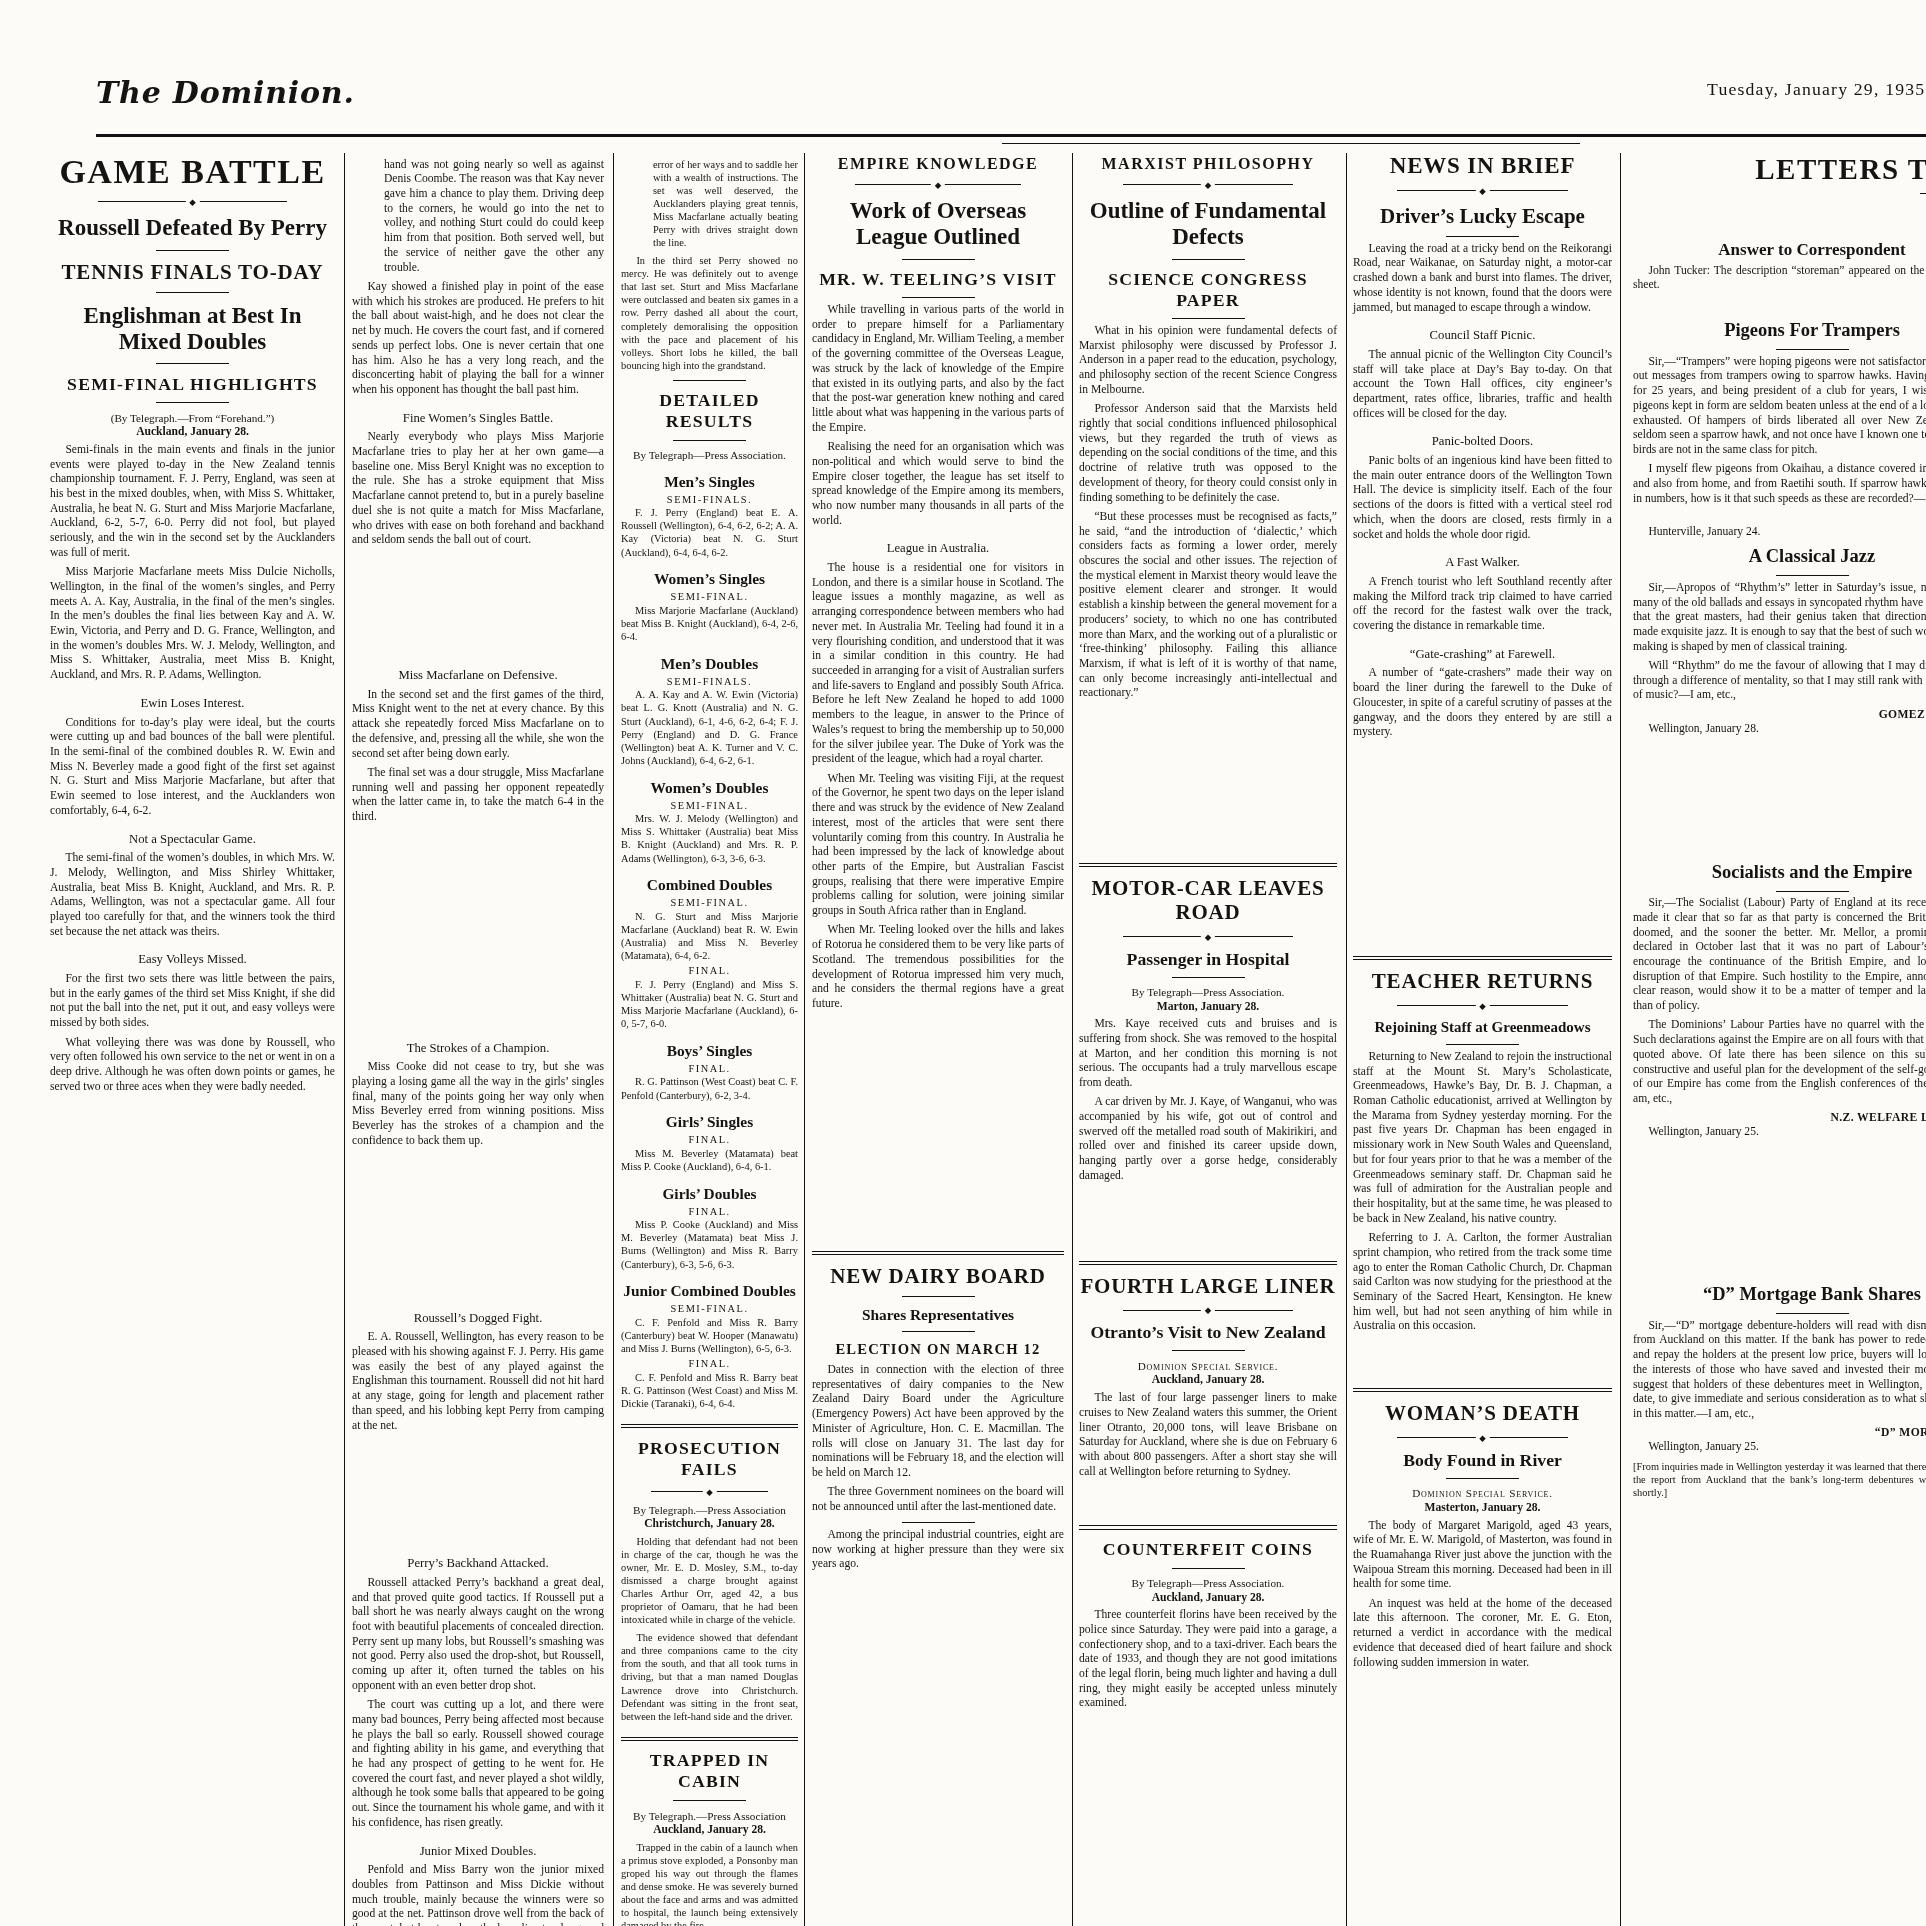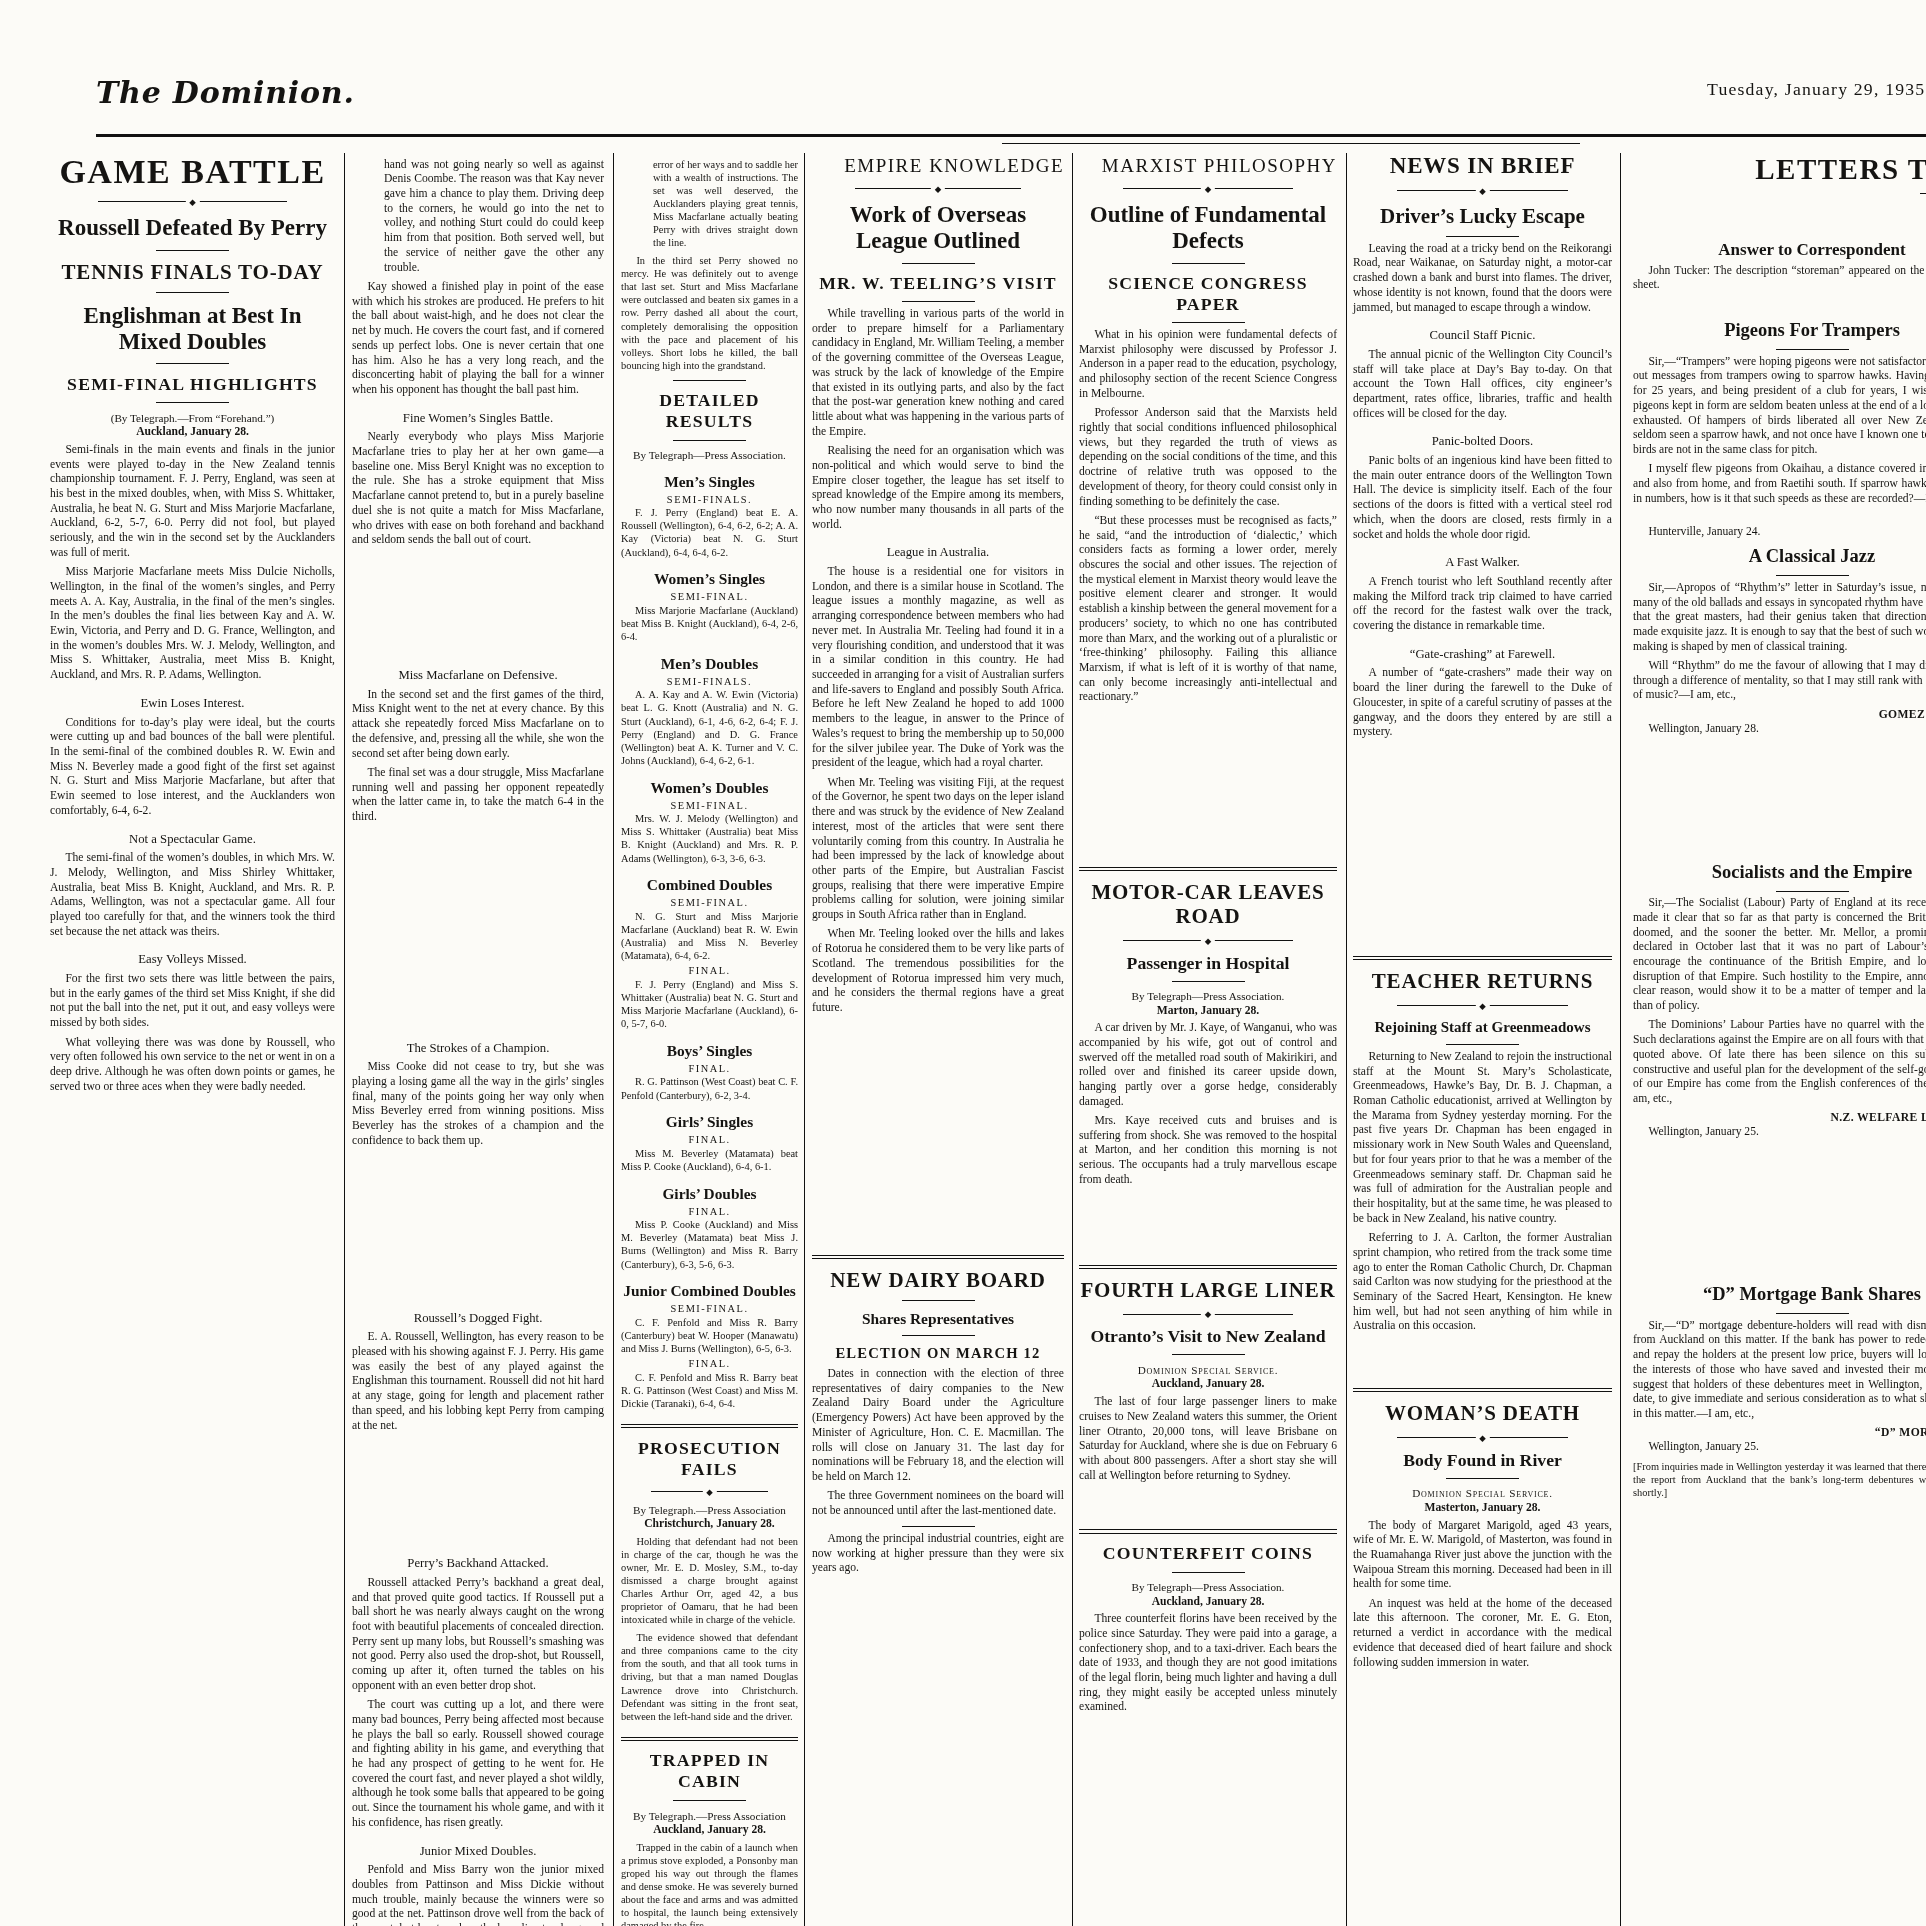--- a/index.html
+++ b/index.html
@@ -14,21 +14,21 @@
   .mast-rule{position:absolute;left:96px;top:134px;width:2088px;border-top:3.5px solid #111;}
   .mast-rule2{position:absolute;left:1002px;top:143px;width:578px;border-top:1.5px solid #111;}
   
   .col{position:absolute;top:153px;}
   .vr{position:absolute;top:153px;width:1.2px;background:#111;}
   
   .hxl{font-size:34px;font-weight:bold;text-align:center;margin:2.3px 0 0;letter-spacing:1.5px;line-height:1.02;}
   .hl {font-size:23px;font-weight:bold;text-align:center;margin:10px 0 0;line-height:1.15;}
   .hm {font-size:21px;font-weight:bold;text-align:center;margin:10px 0 0;letter-spacing:0.8px;line-height:1.12;}
   .hs {font-size:17.7px;font-weight:bold;text-align:center;margin:9.2px 0 0;letter-spacing:1.2px;}
-  .hk {font-size:19px;font-weight:normal;text-align:right;margin:1.5px 0 0;letter-spacing:1.5px;}
+  .hk {font-size:16px;font-weight:bold;text-align:center;margin:1.5px 0 0;letter-spacing:1.5px;}
   .deck{font-size:17.7px;font-weight:bold;text-align:center;margin:8.5px 0 0;line-height:1.15;}
   .sub{font-size:12.7px;font-weight:normal;text-align:center;margin:13px 0 3.9px;}
   .shead{font-size:15.4px;font-weight:bold;text-align:center;margin:11.6px 0 1.5px;}
   .stype{font-size:10.4px;text-align:center;letter-spacing:1.5px;margin:3.1px 0 1.5px;}
   .by{font-size:11.2px;text-align:center;margin:8.5px 0 1.5px;}
   .sc{font-variant:small-caps;letter-spacing:0.8px;}
   .dl{font-size:11.6px;text-align:center;font-weight:bold;margin:1.5px 0 3.9px;}
   .bp{font-size:11.6px;line-height:1.27;text-align:justify;margin:4.6px 0;text-indent:15.4px;}
   .bp.noind{text-indent:0;margin-left:32px;}
   .sig{font-size:11.6px;text-align:right;font-weight:bold;letter-spacing:0.4px;margin:2.3px 15.4px 0 0;}
@@ -196,22 +196,22 @@
     <p class="bp">What in his opinion were fundamental defects of Marxist philosophy were discussed by Professor J. Anderson in a paper read to the education, psychology, and philosophy section of the recent Science Congress in Melbourne.</p>
     <p class="bp">Professor Anderson said that the Marxists held rightly that social conditions influenced philosophical views, but they regarded the truth of views as depending on the social conditions of the time, and this doctrine of relative truth was opposed to the development of theory, for theory could consist only in finding something to be definitely the case.</p>
     <p class="bp">“But these processes must be recognised as facts,” he said, “and the introduction of ‘dialectic,’ which considers facts as forming a lower order, merely obscures the social and other issues. The rejection of the mystical element in Marxist theory would leave the positive element clearer and stronger. It would establish a kinship between the general movement for a producers’ society, to which no one has contributed more than Marx, and the working out of a pluralistic or ‘free-thinking’ philosophy. Failing this alliance Marxism, if what is left of it is worthy of that name, can only become increasingly anti-intellectual and reactionary.”</p>
     <div class="hr2" style="margin-top:162px"></div>
     <h2 class="hm">MOTOR-CAR LEAVES ROAD</h2>
     <div class="orn"></div>
     <h3 class="deck">Passenger in Hospital</h3>
     <div class="rule"></div>
     <p class="by">By Telegraph—Press Association.</p>
     <p class="dl">Marton, January 28.</p>
+    <p class="bp">Mrs. Kaye received cuts and bruises and is suffering from shock. She was removed to the hospital at Marton, and her condition this morning is not serious. The occupants had a truly marvellous escape from death.</p>
     <p class="bp">A car driven by Mr. J. Kaye, of Wanganui, who was accompanied by his wife, got out of control and swerved off the metalled road south of Makirikiri, and rolled over and finished its career upside down, hanging partly over a gorse hedge, considerably damaged.</p>
-    <p class="bp">Mrs. Kaye received cuts and bruises and is suffering from shock. She was removed to the hospital at Marton, and her condition this morning is not serious. The occupants had a truly marvellous escape from death.</p>
     <div class="hr2" style="margin-top:77px"></div>
     <h2 class="hm">FOURTH LARGE LINER</h2>
     <div class="orn"></div>
     <h3 class="deck">Otranto’s Visit to New Zealand</h3>
     <div class="rule"></div>
     <p class="by sc">Dominion Special Service.</p>
     <p class="dl">Auckland, January 28.</p>
     <p class="bp">The last of four large passenger liners to make cruises to New Zealand waters this summer, the Orient liner Otranto, 20,000 tons, will leave Brisbane on Saturday for Auckland, where she is due on February 6 with about 800 passengers. After a short stay she will call at Wellington before returning to Sydney.</p>
     <div class="hr2" style="margin-top:46px"></div>
     <h2 class="hs">COUNTERFEIT COINS</h2>

